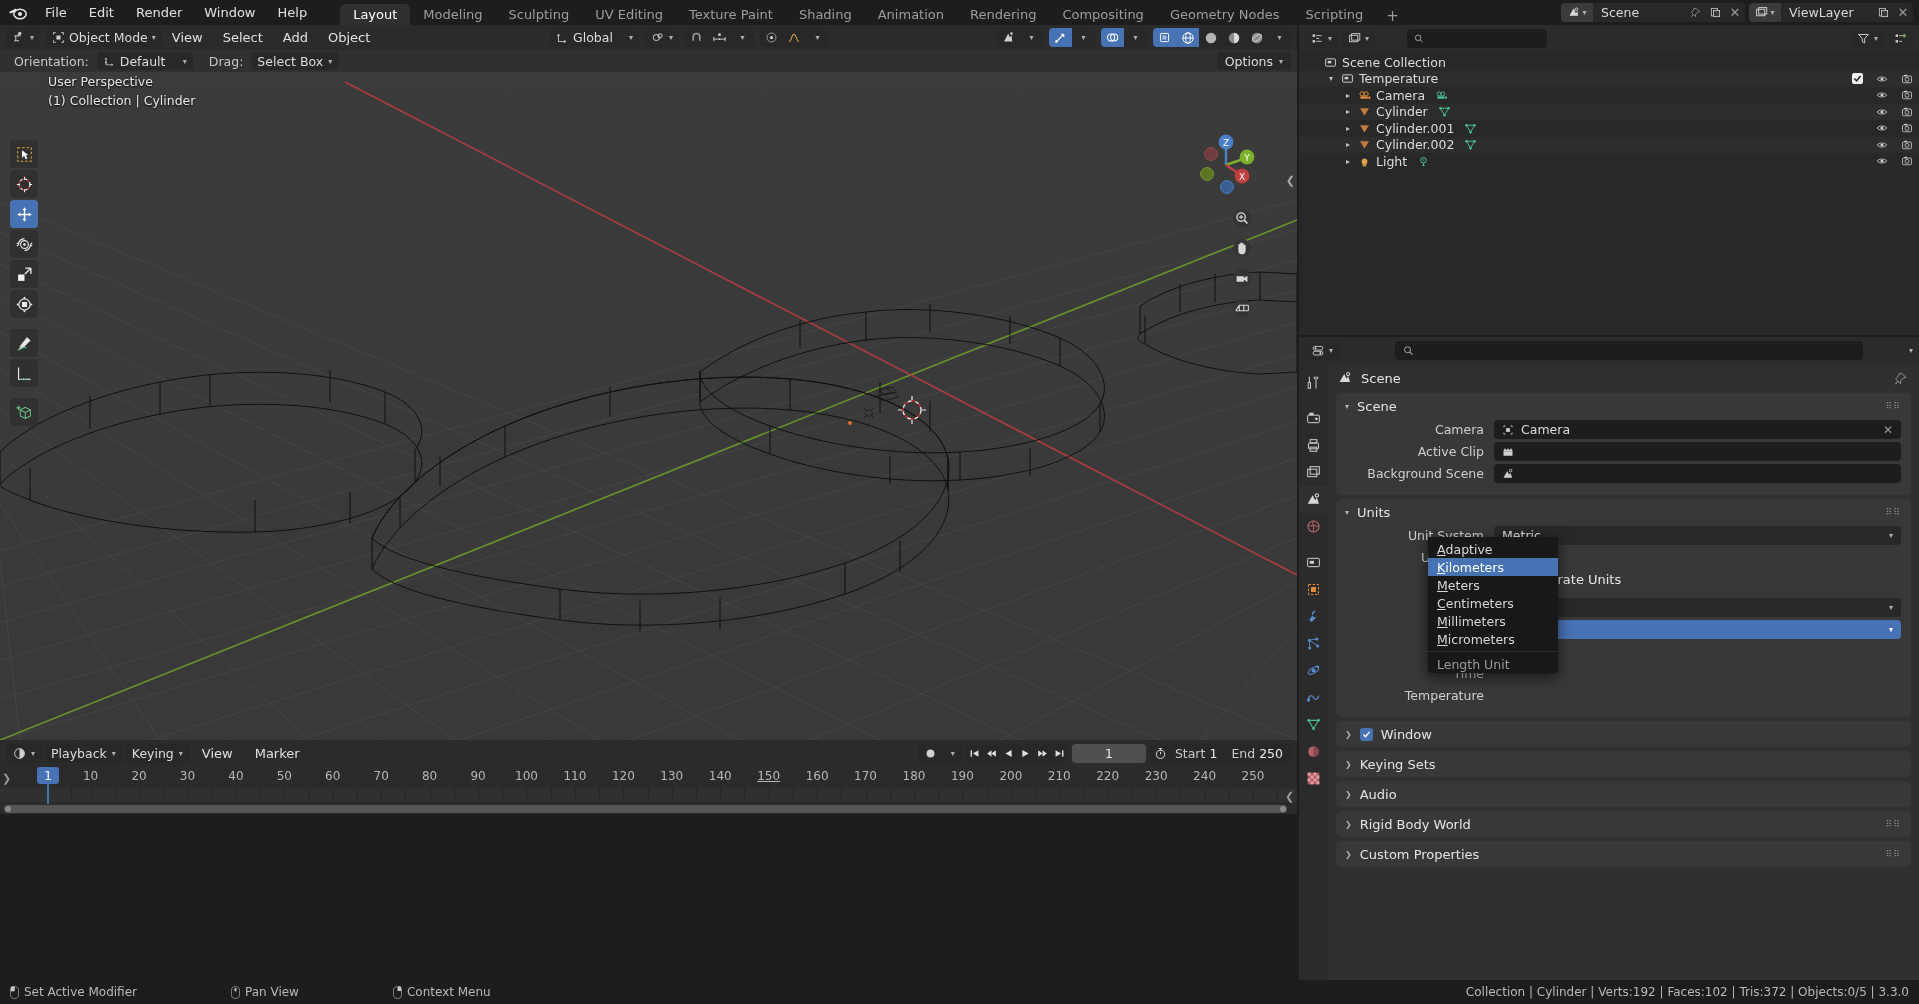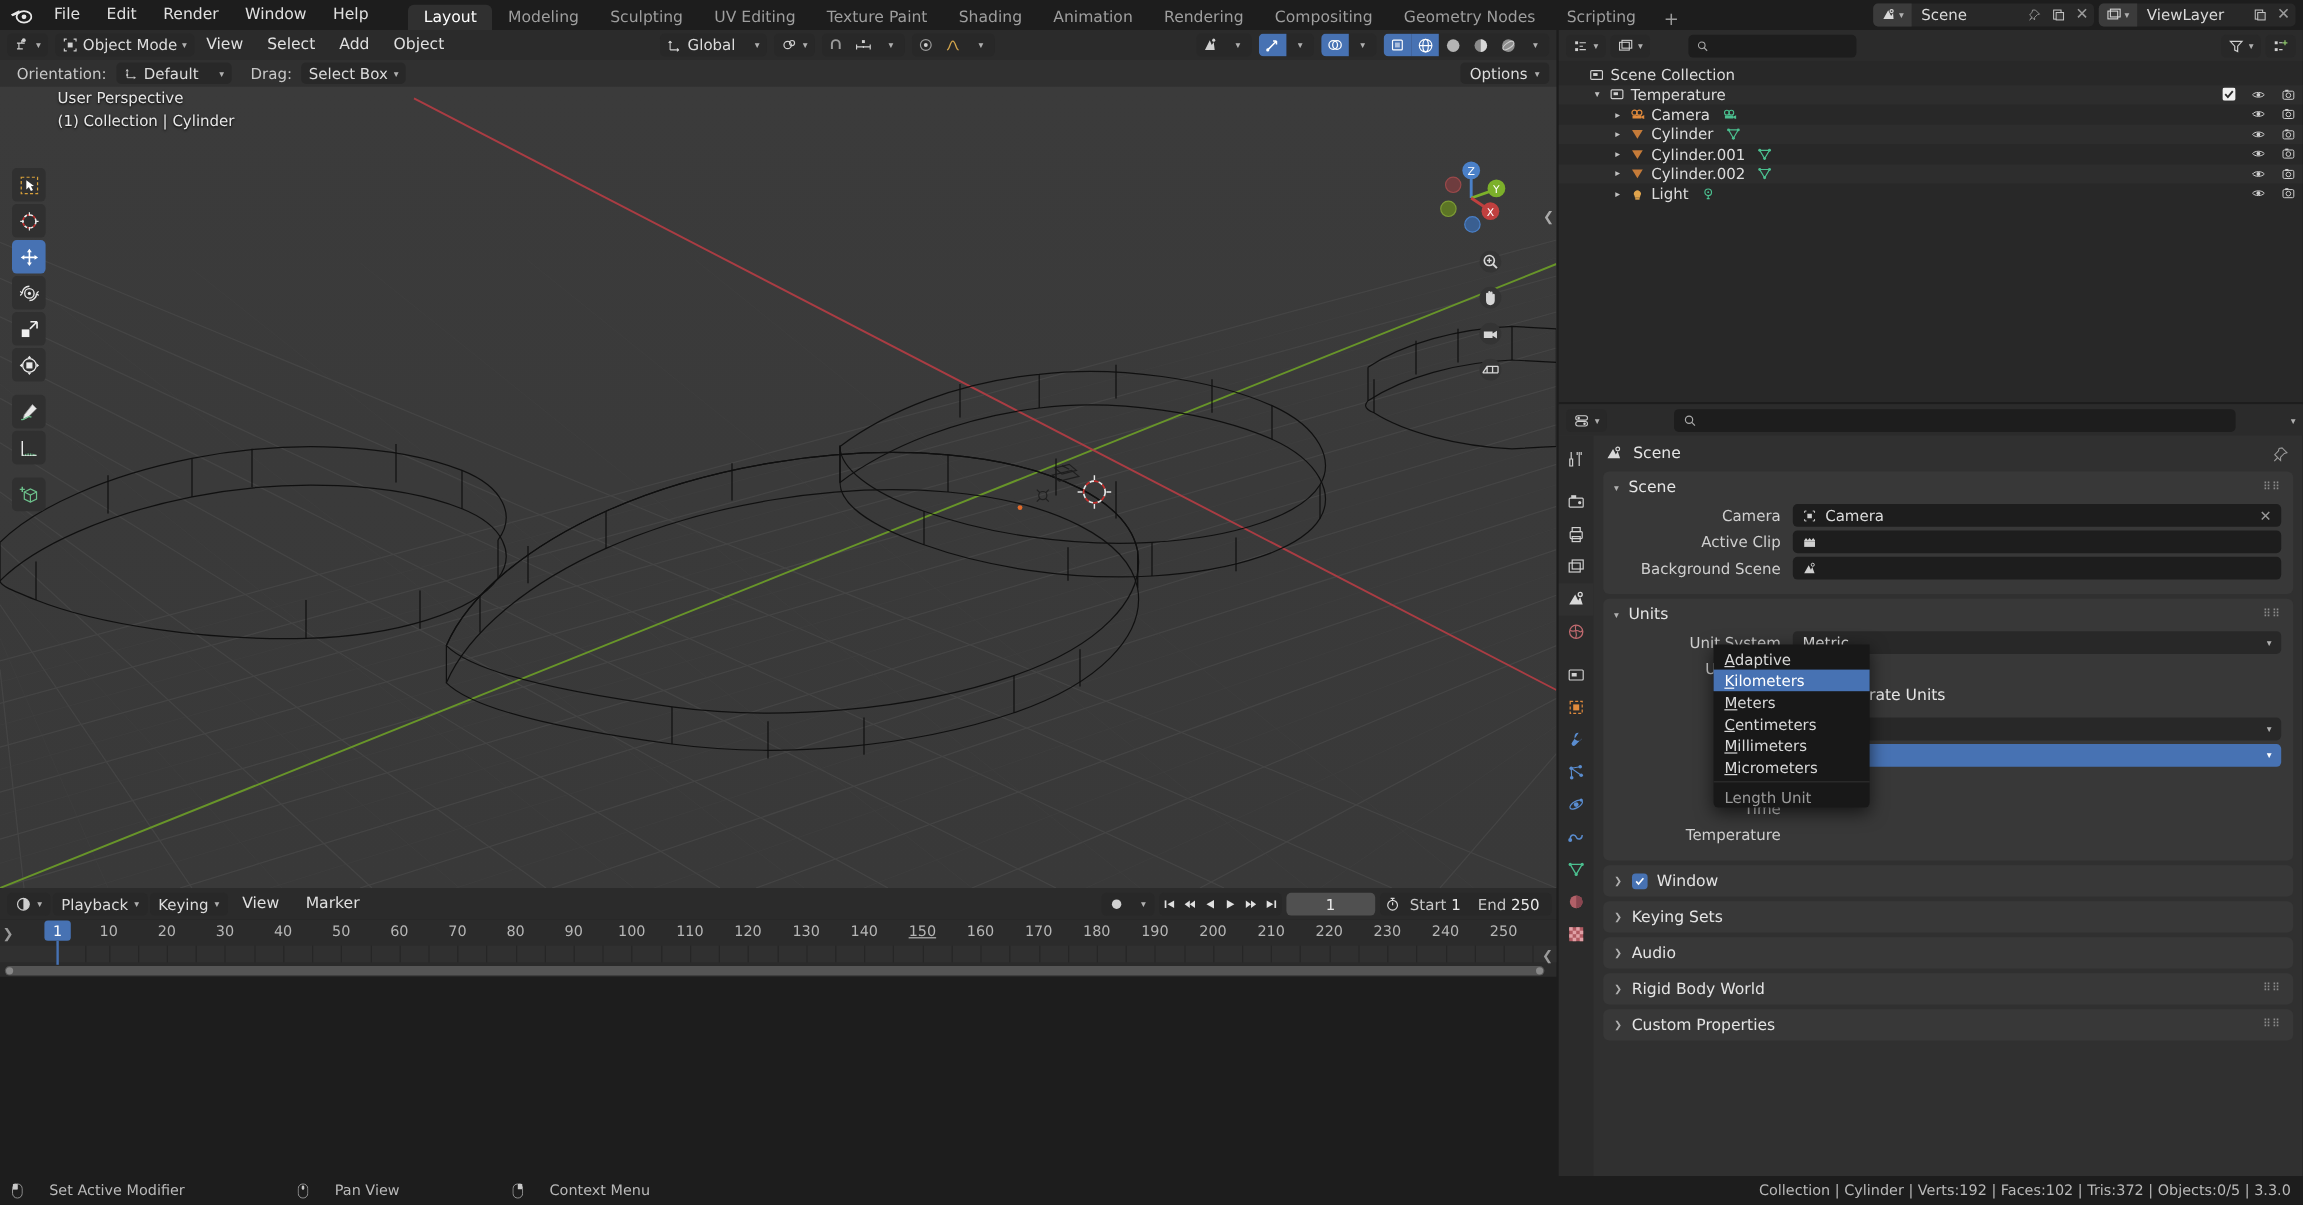--- a/index.html
+++ b/index.html
@@ -130,21 +130,21 @@
   .tl-playhead-line { position:absolute; left:47px; top:18px; width:2px; height:20px; background:#4772b3; }
   .tl-scroll { position:absolute; left:4px; top:39px; width:1283px; height:8px; background:#555; border-radius:4px;}
   .tl-scroll:after { content:''; position:absolute; right:1px; top:1px; width:6px;height:6px;border-radius:3px;background:#888;}
   .tl-scroll:before { content:''; position:absolute; left:1px; top:1px; width:6px;height:6px;border-radius:3px;background:#888;}
   .tl-expand { position:absolute; left:2px; top:772px; color:#9a9a9a; font-size:11px;}
   .tl-collapse-r { position:absolute; left:1285px; top:790px; color:#9a9a9a; font-size:11px;}
   .statusbar-full {
     position:absolute; left:0; top:980px; width:1919px; height:24px; background:#1d1d1d;
     display:flex; align-items:center; padding: 0 10px;
   }
-  .sb-item { display:flex; align-items:center; gap:22px; font-size:12px; color:#b9b9b9; }
+  .sb-item { display:flex; align-items:center; gap:5px; font-size:12px; color:#b9b9b9; }
   .sb-gap { width: 94px; }
   .sb-right { margin-left:auto; font-size:12px; color:#b9b9b9; }
 
   
   .outliner {
     position:absolute; left:1299px; top:25px; width:620px; height:310px; background:#282828;
   }
   .outliner-header {
     height:26px; background:#2b2b2b; display:flex; align-items:center; padding-left:6px; gap:4px;
   }

